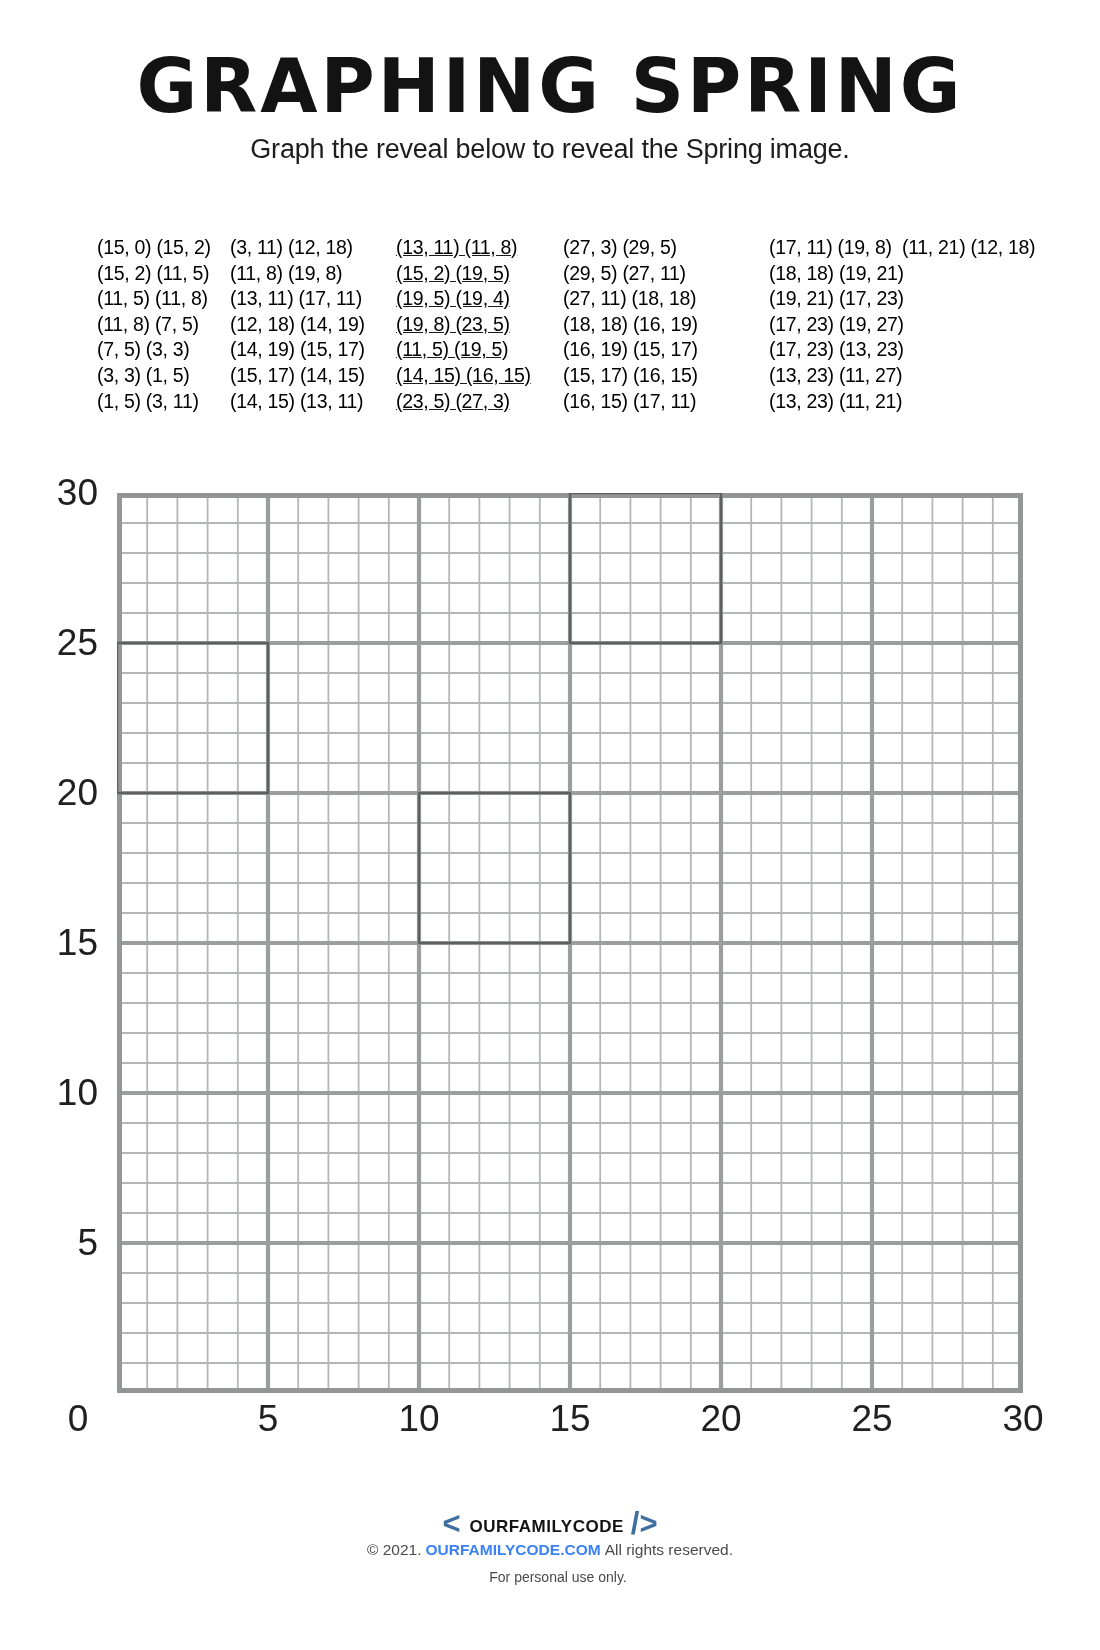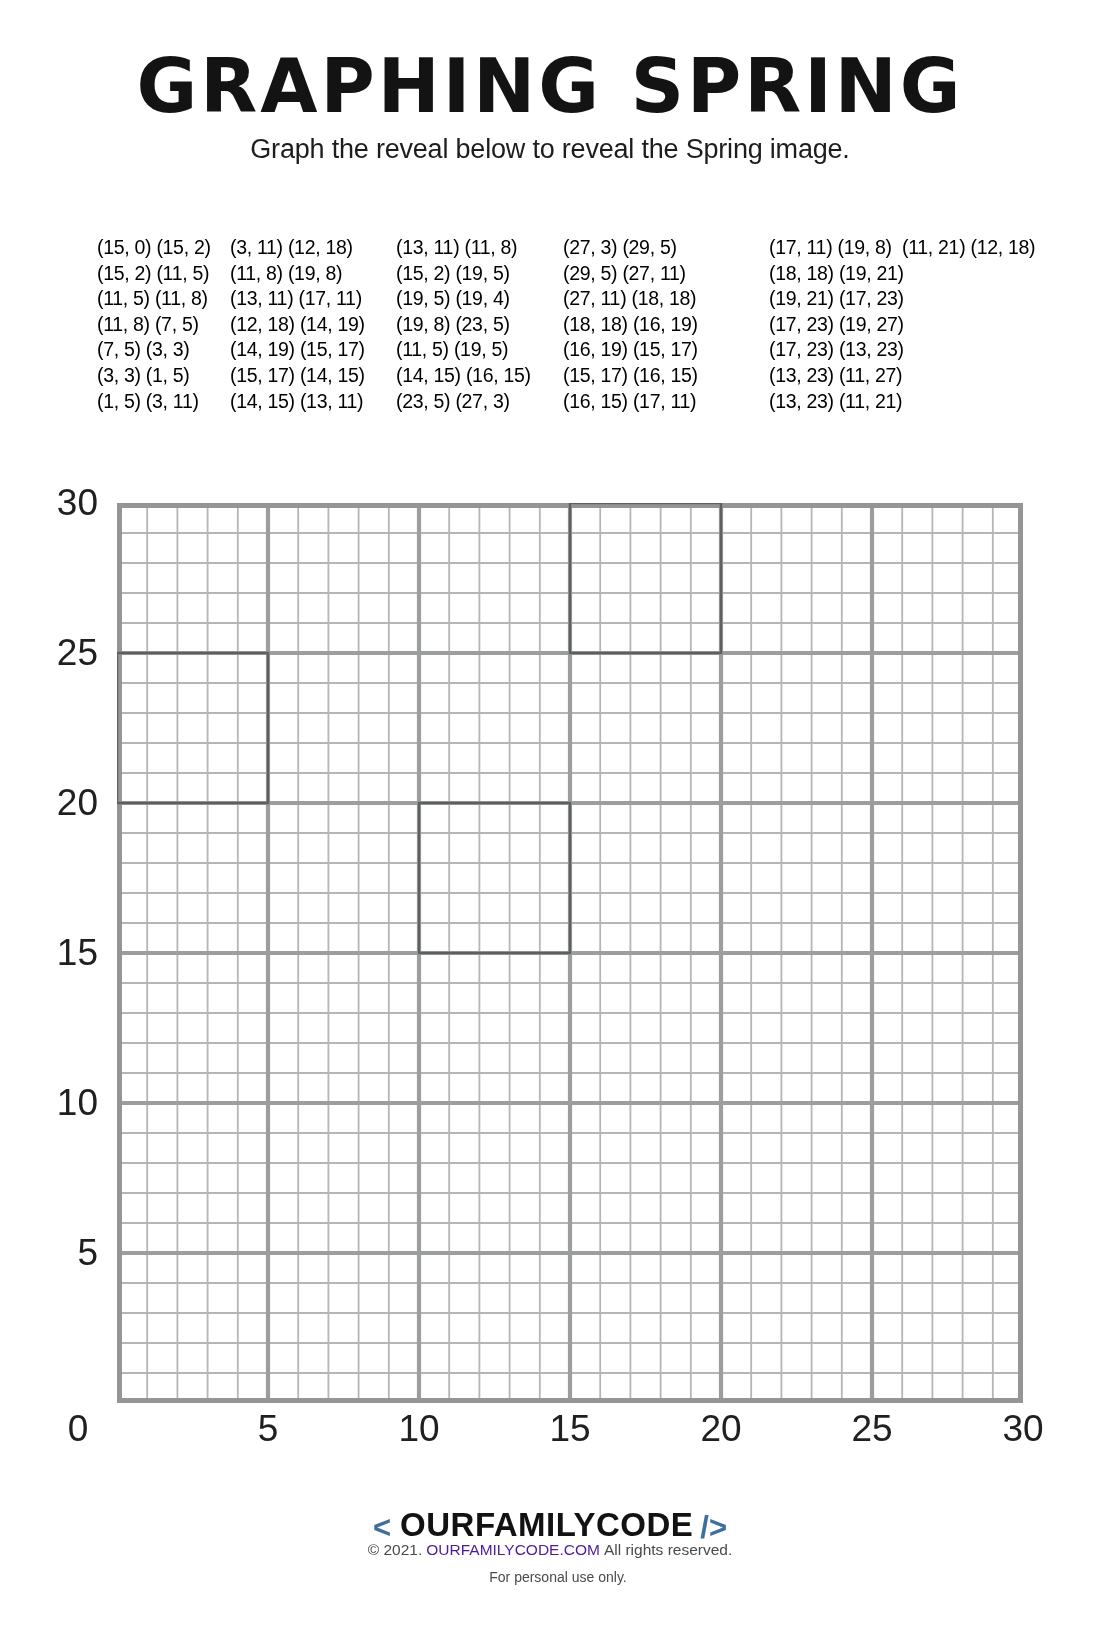--- a/index.html
+++ b/index.html
@@ -13,33 +13,33 @@
   .subtitle{position:absolute;top:134px;left:0;width:100%;margin:0;text-align:center;
             font-size:27px;color:#1d1d1d;letter-spacing:-0.2px;}
 
   
   .coords{position:absolute;top:235px;left:0;width:1100px;height:170px;}
   .coord-col{position:absolute;top:0;}
   .coord-line{display:block;height:25.6px;line-height:25.6px;font-size:19.5px;
               color:#000000;white-space:nowrap;letter-spacing:-0.3px;}
 
   
-  .graph{position:absolute;left:0;top:464px;width:1100px;height:1000px;}
+  .graph{position:absolute;left:0;top:454px;width:1100px;height:1000px;}
   .grid-box{position:absolute;left:117px;top:39px;width:906px;height:900px;}
   .axis-label{position:absolute;font-size:37px;color:#202020;line-height:44px;}
   .ylabel{width:72px;text-align:right;right:auto;left:26px;}
   .xlabel{width:90px;text-align:center;top:943px;}
 
   
   .logo{position:absolute;top:1506px;left:0;width:100%;text-align:center;
         font-family:"Liberation Sans",sans-serif;font-weight:bold;white-space:nowrap;}
   .logo .angle{font-size:31px;vertical-align:-2px;letter-spacing:0;}
   .logo .angle.open{margin-right:9px;}
   .logo .angle.slashgrp{margin-left:7px;}
-  .logo .text{font-size:33px;letter-spacing:0.5px;color:#121212;}
+  .logo .text{font-size:17px;letter-spacing:0.5px;color:#121212;}
   .copyright{position:absolute;top:1541px;left:0;width:100%;margin:0;text-align:center;
              font-size:15.5px;color:#4a4a4a;}
   .copyright .link{margin:0 4px;}
   .personal{position:absolute;top:1561px;left:0;width:100%;margin:8px;text-align:center;
             font-size:14px;color:#4a4a4a;}
 </style>
 </head>
 <body>
 
 <div class="page">
@@ -59,21 +59,21 @@
       </div>
       <div class="coord-col" style="left: 230px;">
         <div class="coord-line">(3, 11) (12, 18)</div>
         <div class="coord-line">(11, 8) (19, 8)</div>
         <div class="coord-line">(13, 11) (17, 11)</div>
         <div class="coord-line">(12, 18) (14, 19)</div>
         <div class="coord-line">(14, 19) (15, 17)</div>
         <div class="coord-line">(15, 17) (14, 15)</div>
         <div class="coord-line">(14, 15) (13, 11)</div>
       </div>
-      <div class="coord-col" style="left: 396px;">
+      <div class="coord-col" style="left: 396px; text-decoration: underline;">
         <div class="coord-line">(13, 11) (11, 8)</div>
         <div class="coord-line">(15, 2) (19, 5)</div>
         <div class="coord-line">(19, 5) (19, 4)</div>
         <div class="coord-line">(19, 8) (23, 5)</div>
         <div class="coord-line">(11, 5) (19, 5)</div>
         <div class="coord-line">(14, 15) (16, 15)</div>
         <div class="coord-line">(23, 5) (27, 3)</div>
       </div>
       <div class="coord-col" style="left: 563px;">
         <div class="coord-line">(27, 3) (29, 5)</div>
@@ -188,16 +188,16 @@
         <div class="axis-label xlabel" style="left: 525px;">15</div>
         <div class="axis-label xlabel" style="left: 676px;">20</div>
         <div class="axis-label xlabel" style="left: 827px;">25</div>
         <div class="axis-label xlabel" style="left: 978px;">30</div>
       </div>
   </section>
 
   <div class="logo">
     <span class="angle open" style="color: rgb(62, 111, 158);">&lt;</span><span class="text">OURFAMILYCODE</span><span class="angle slashgrp" style="color: rgb(62, 111, 158);">/</span><span class="angle" style="color: rgb(62, 111, 158);">&gt;</span>
   </div>
-  <p class="copyright"><span>© 2021.</span><span class="link" style="color: #4c1d95;">OURFAMILYCODE.COM</span><span>All rights reserved.</span></p>
+  <p class="copyright"><span>© 2021.</span><span class="link" style="color: #3b82f6; font-weight: bold;">OURFAMILYCODE.COM</span><span>All rights reserved.</span></p>
   <p class="personal">For personal use only.</p>
 
 </div>
 
 </body></html>

